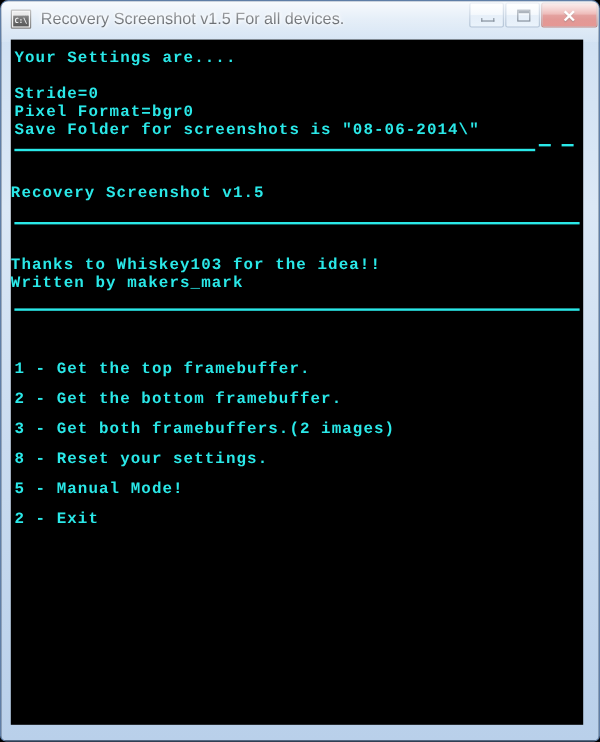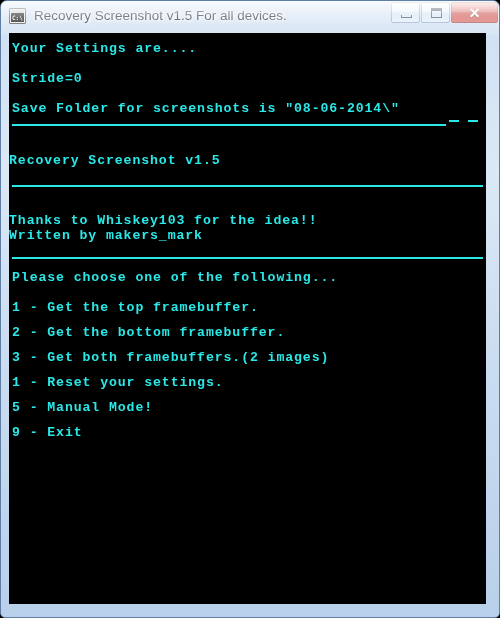--- a/index.html
+++ b/index.html
@@ -246,41 +246,41 @@
       </div>
     </div>
   </div>
   <div class="glass-sheen"></div>
 
   <div class="console">
     <div class="console-inner">
 
       <div class="cline" style="top:8px;">Your Settings are....</div>
       <div class="cline" style="top:38px;">Stride=0</div>
+      <div class="cline" style="top:53px;">Pixel Format=bgr0</div>
       <div class="cline" style="top:68px;text-align:center;">Save Folder for screenshots is "08-06-2014\"</div>
 
       <div class="sep" style="top:91px; width:434px;"></div>
       <div class="sep-dash" style="top:87px; left:440px; width:10px;"></div>
       <div class="sep-dash" style="top:87px; left:459px; width:10px;"></div>
 
       <div class="cline center" style="top:120px;">Recovery Screenshot v1.5</div>
 
       <div class="sep" style="top:152px; width:471px;"></div>
 
       <div class="cline center" style="top:180px;">Thanks to Whiskey103 for the idea!!</div>
       <div class="cline center" style="top:195px;">Written by makers_mark</div>
 
       <div class="sep" style="top:224px; width:471px;"></div>
 
-      <div class="cline" style="top:237px;">Please choose one of the following...</div>
 
       <div class="cline" style="top:267px;">1 - Get the top framebuffer.</div>
       <div class="cline" style="top:292px;">2 - Get the bottom framebuffer.</div>
       <div class="cline" style="top:317px;">3 - Get both framebuffers.(2 images)</div>
-      <div class="cline" style="top:342px;">1 - Reset your settings.</div>
+      <div class="cline" style="top:342px;">8 - Reset your settings.</div>
       <div class="cline" style="top:367px;">5 - Manual Mode!</div>
-      <div class="cline" style="top:392px;">9 - Exit</div>
+      <div class="cline" style="top:392px;">2 - Exit</div>
 
 
     </div>
   </div>
 
 </div>
 
 </body></html>

